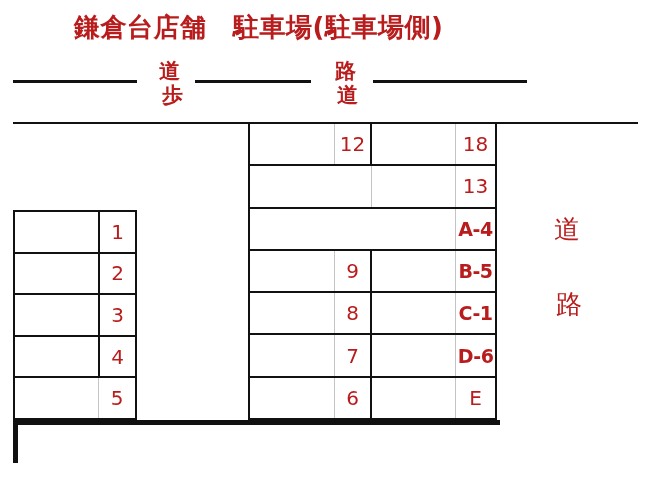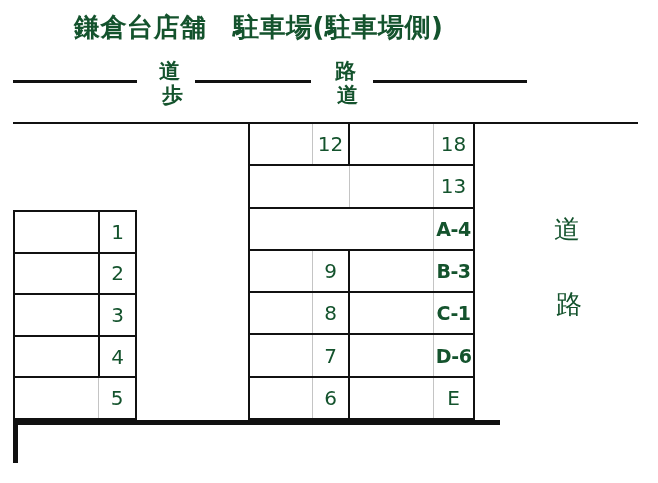--- a/index.html
+++ b/index.html
@@ -1,18 +1,18 @@
 <!DOCTYPE html>
 <html><head>
 <meta charset="utf-8">
 <style>
   html,body { margin:0; padding:0; background:#fff; }
   .canvas {
     position:relative; width:658px; height:483px; background:#ffffff;
-    font-family:"DejaVu Sans","Liberation Sans",sans-serif; color:#14532d;
+    font-family:"DejaVu Sans","Liberation Sans",sans-serif; color:#b91c1c;
     overflow:hidden;
   }
   .title {
     position:absolute; left:74px; top:10px;
     font-size:26px; font-weight:bold; letter-spacing:0.5px; white-space:pre;
   }
   .hseg { position:absolute; height:3px; background:#111; }
   .seg1 { left:13px;  top:80px; width:124px; }
   .seg2 { left:195px; top:80px; width:116px; }
   .seg3 { left:373px; top:80px; width:154px; }
@@ -35,21 +35,21 @@
   .tl-row:last-child { border-bottom:none; }
   .tl-empty { flex:1; }
   .tl-num {
     width:37px; border-left:2px solid #111; box-sizing:border-box;
     display:flex; align-items:center; justify-content:center; font-size:20px;
   }
   .tl-row.light .tl-num { border-left:1px solid #c4c4c4; }
 
   
   .table-right {
-    position:absolute; left:248px; top:122px; width:227px; height:298px;
+    position:absolute; left:248px; top:122px; width:249px; height:298px;
     border:2px solid #111; box-sizing:border-box;
     display:flex; flex-direction:column;
   }
   .tr-row { flex:1; display:flex; border-bottom:2px solid #111; }
   .tr-row:last-child { border-bottom:none; }
   .tr-e1 { flex:1; border-right:1px solid #c4c4c4; }
   .tr-n1 {
     width:37px; border-right:2px solid #111; box-sizing:border-box;
     display:flex; align-items:center; justify-content:center; font-size:20px;
   }
@@ -122,21 +122,21 @@
       <div class="tr-n2">13</div>
     </div>
     <div class="tr-row">
       <div class="tr-merged"></div>
       <div class="tr-n2 bold-label">A-4</div>
     </div>
     <div class="tr-row">
       <div class="tr-e1"></div>
       <div class="tr-n1">9</div>
       <div class="tr-e2"></div>
-      <div class="tr-n2 bold-label">B-3</div>
+      <div class="tr-n2 bold-label">B-5</div>
     </div>
     <div class="tr-row">
       <div class="tr-e1"></div>
       <div class="tr-n1">8</div>
       <div class="tr-e2"></div>
       <div class="tr-n2 bold-label">C-1</div>
     </div>
     <div class="tr-row">
       <div class="tr-e1"></div>
       <div class="tr-n1">7</div>

